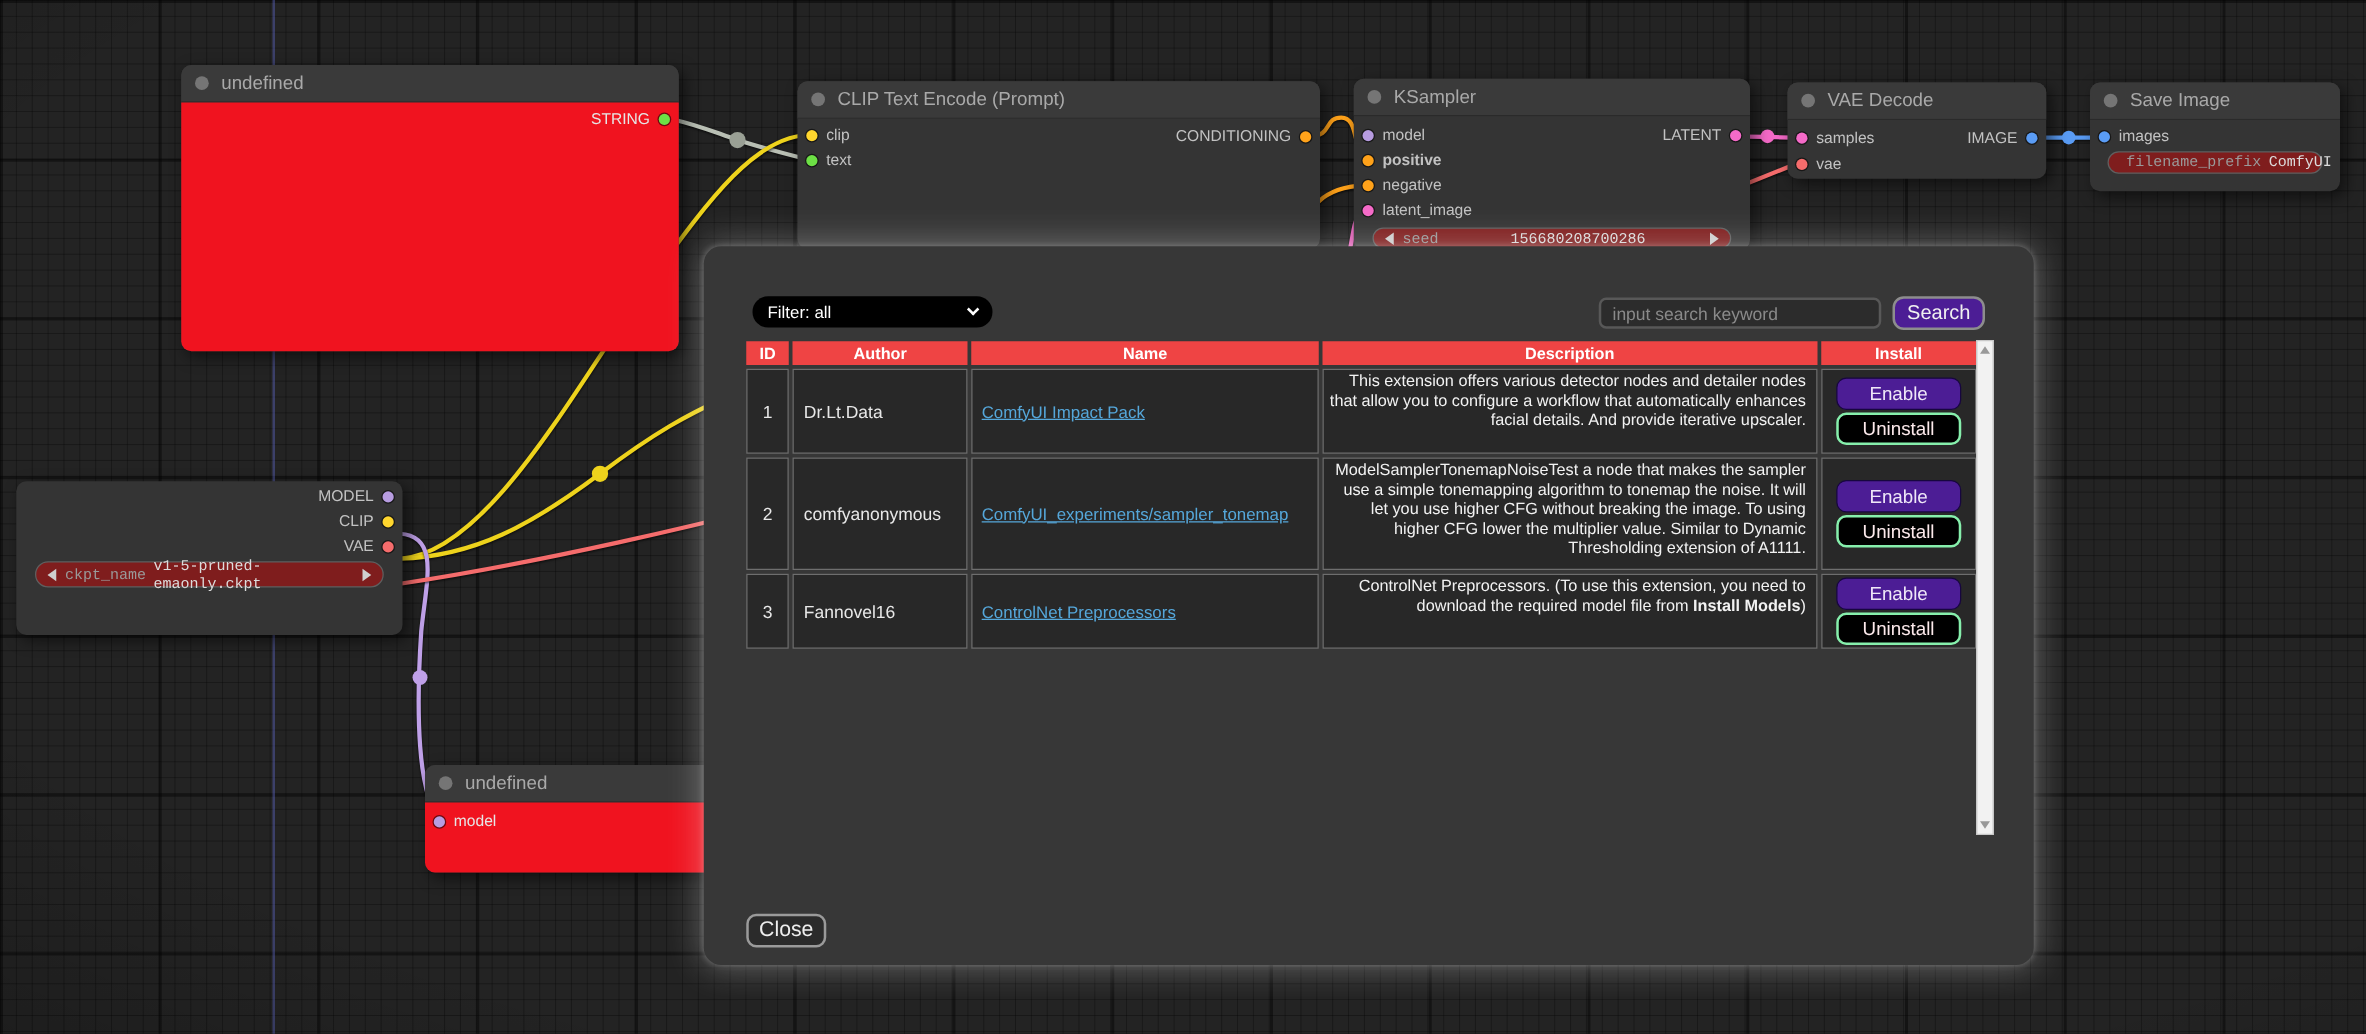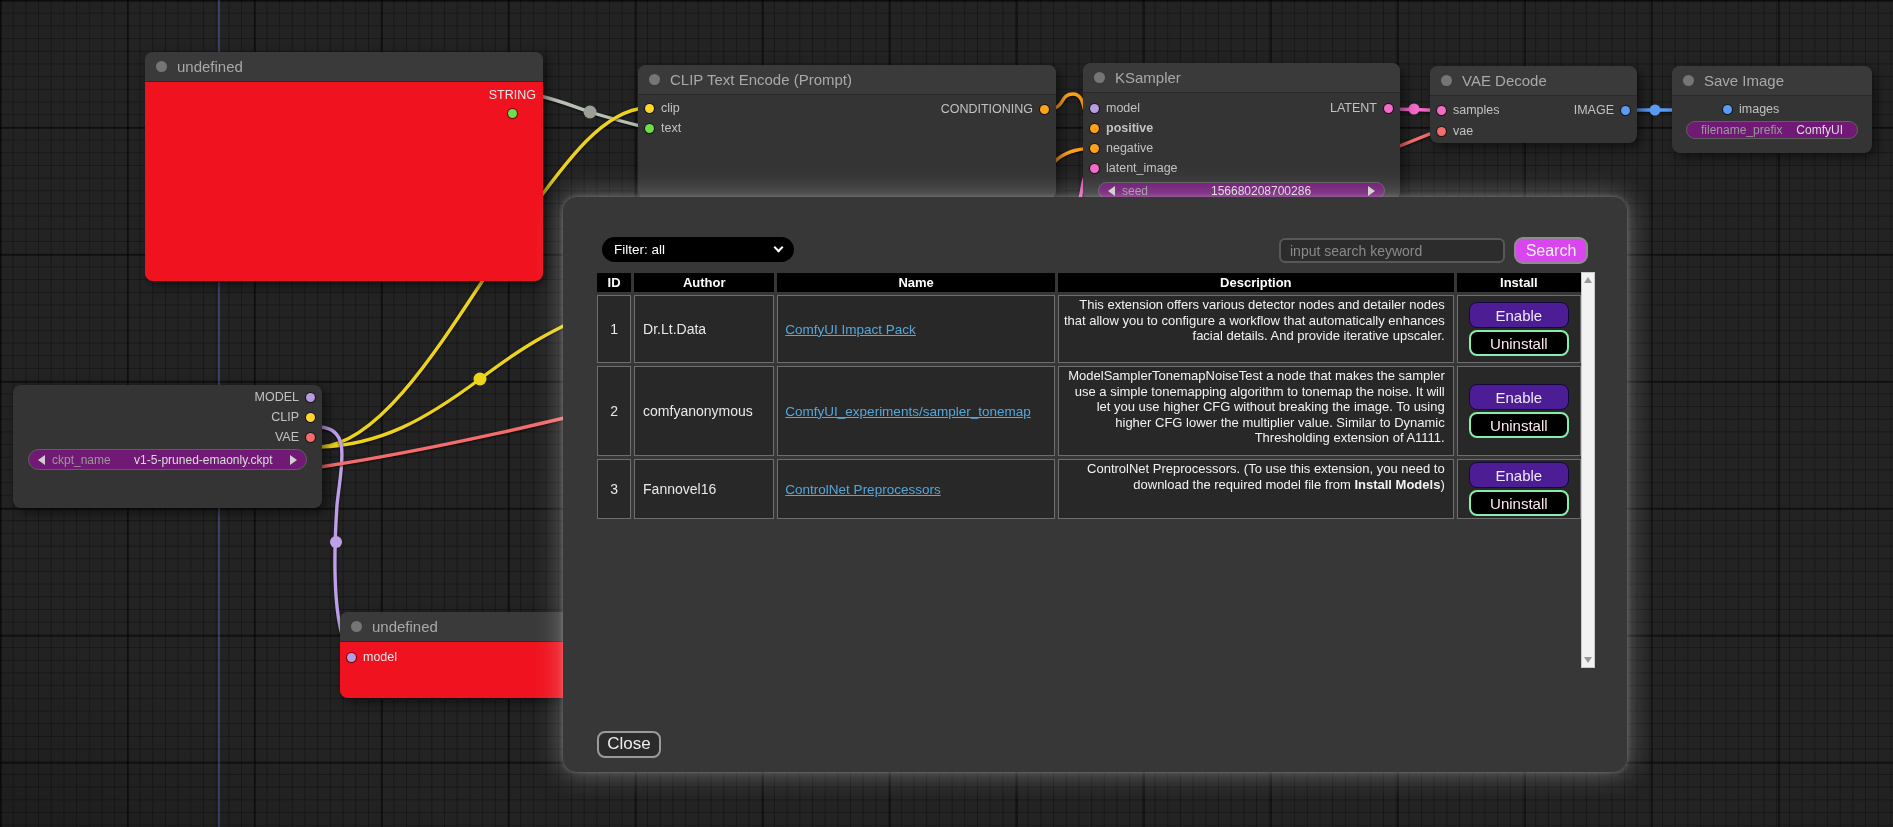--- a/index.html
+++ b/index.html
@@ -29,23 +29,23 @@
     color:#a9a9a9; font-size:15px; border-bottom:1px solid #2a2a2a; }
   .tdot { width:11px; height:11px; border-radius:50%; background:#757575; flex:0 0 auto; }
   .node .body { position:relative; height:calc(100% - 30px); border-radius:0 0 8px 8px; }
   .node.error .body { background:#f0131f; }
   .node.error .body .slot { color:#e6e6e6; }
   .slot { position:absolute; display:flex; align-items:center; gap:7px; font-size:12.5px;
     color:#c2c2c2; height:14px; }
   .slot.in  { left:7px; }
   .slot.out { right:7px; }
   .sdot { width:9px; height:9px; border-radius:50%; box-shadow:0 0 0 1px rgba(0,0,0,.55); flex:0 0 auto; }
-  .widget { position:absolute; background:#701a75; border:1px solid #5f5f5f; border-radius:11px;
+  .widget { position:absolute; background:#7f1d1d; border:1px solid #5f5f5f; border-radius:11px;
     display:flex; align-items:center; justify-content:space-between; font-size:12px;
-    color:#9a9a9a; padding:0 9px; }
+    color:#9a9a9a; padding:0 9px;font-family:Liberation Mono, monospace; }
   .widget .wname { color:#9a9a9a; margin-right:6px; }
   .widget .wval  { color:#dcdcdc; }
   .wgroup { display:flex; align-items:center; gap:7px; }
   .tri-l { width:0; height:0; border-top:5px solid transparent; border-bottom:5px solid transparent;
     border-right:7px solid #cfcfcf; }
   .tri-r { width:0; height:0; border-top:5px solid transparent; border-bottom:5px solid transparent;
     border-left:7px solid #cfcfcf; }
 
   
   .dialog { position:absolute; left:563px; top:197px; width:1064px; height:575px; z-index:20;
@@ -54,26 +54,26 @@
   .filter { position:absolute; left:39px; top:40px; width:192px; height:25px; background:#000;
     border-radius:13px; color:#fff; font-size:13.5px; display:flex; align-items:center;
     justify-content:space-between; padding:0 12px; cursor:pointer; }
   .chev { width:7px; height:7px; border-right:2px solid #fff; border-bottom:2px solid #fff;
     transform:rotate(45deg); margin-top:-4px; }
   .search-input { position:absolute; left:716px; top:41px; width:226px; height:25px;
     background:#2c2c2c; border:2px solid #585858; border-radius:6px; color:#ddd;
     font-size:14px; padding:0 9px; font-family:"Liberation Sans", sans-serif; }
   .search-input::placeholder { color:#8a8a8a; }
   .search-btn { position:absolute; left:951px; top:40px; width:74px; height:27px;
-    background:#d946ef; border:2px solid #8d8d8d; border-radius:9px; color:#f0f0f0;
+    background:#4c1d95; border:2px solid #8d8d8d; border-radius:9px; color:#f0f0f0;
     font-size:16px; cursor:pointer; font-family:"Liberation Sans", sans-serif; }
 
   table.tbl { position:absolute; left:31px; top:73px; width:990px; table-layout:fixed;
     border-collapse:separate; border-spacing:3px; }
-  .tbl th { background:#000000; color:#fff; font-size:13px; font-weight:bold; padding:2px 0;margin-left:18px; }
+  .tbl th { background:#ef4444; color:#fff; font-size:13px; font-weight:bold; padding:2px 0;margin-left:18px; }
   .tbl td { background:#282828; border:1px solid #6e6e6e; color:#e8e8e8; font-size:13.5px;
     vertical-align:middle; }
   td.c-id { text-align:center; font-size:14px; }
   td.c-author { padding-left:8px; font-size:14px; }
   td.c-name { padding-left:7px; font-weight:normal; white-space:nowrap; overflow:visible;margin-left:32px; }
   td.c-name a { color:#55a7da; text-decoration:underline; cursor:pointer; }
   td.c-desc { font-size:13px; line-height:15.6px; padding:1px 8px 2px 4px; vertical-align:top;
     color:#f2f2f2;text-align:right; }
   td.c-install { text-align:center; }
   .btn-en, .btn-un { display:block; margin:2px auto; width:100px; height:26px; border-radius:8px;
@@ -118,21 +118,21 @@
   </svg>
 
   <div class="vignette"></div>
 
   <div class="node error" style="left:145px; top:52px; width:398px; height:229px;">
     <div class="titlebar">
       <span class="tdot"></span>
       <span>undefined</span>
     </div>
     <div class="body">
-      <div class="slot out" style="top:6px;flex-direction:column;">
+      <div class="slot out" style="top:6px;">
         <span>STRING</span>
         <span class="sdot" style="background:#6de045;"></span>
       </div>
     </div>
   </div>
 
   <div class="node" style="left:638px; top:65px; width:418px; height:134px;">
     <div class="titlebar">
       <span class="tdot"></span>
       <span>CLIP Text Encode (Prompt)</span>
@@ -210,21 +210,21 @@
       </div>
     </div>
   </div>
 
   <div class="node" style="left:1672px; top:66px; width:200px; height:87px;">
     <div class="titlebar">
       <span class="tdot"></span>
       <span>Save Image</span>
     </div>
     <div class="body">
-      <div class="slot in" style="top:6px;margin-left:44px;">
+      <div class="slot in" style="top:6px;">
         <span class="sdot" style="background:#5a9cf5;"></span>
         <span>images</span>
       </div>
       <div class="widget" style="left:14px; top:25px; width:172px; height:18px; padding:0 14px;">
         <span class="wname">filename_prefix</span>
         <span class="wval">ComfyUI</span>
       </div>
     </div>
   </div>
 

